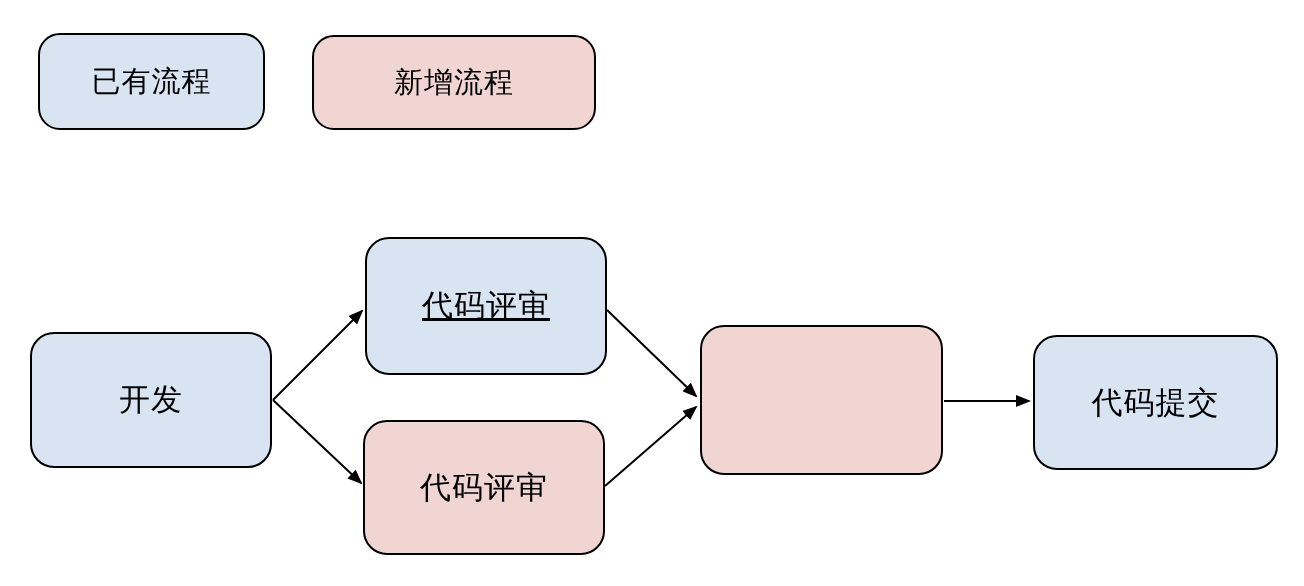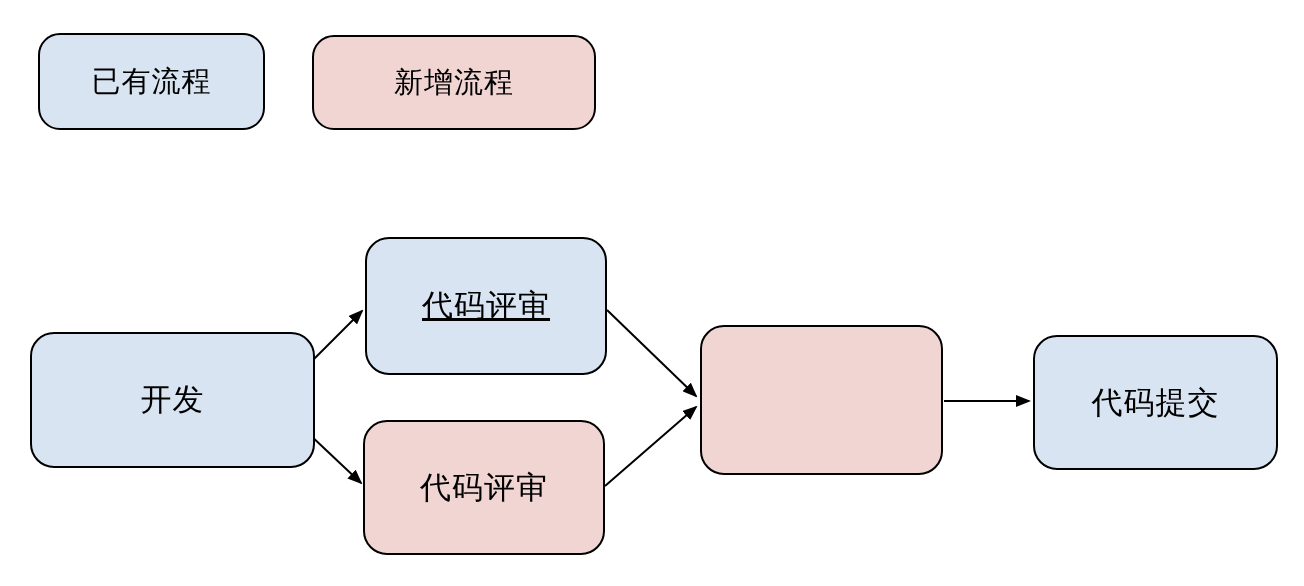--- a/index.html
+++ b/index.html
@@ -38,21 +38,21 @@
   .node.existing { background: var(--existing-fill); }
   .node.new { background: var(--new-fill); }
 
   .legend-box {
     font-size: 29px;
     border-radius: 22px;
   }
   #legend-existing { left: 38px;  top: 33px;  width: 227px; height: 97px; }
   #legend-new      { left: 312px; top: 35px;  width: 284px; height: 95px; }
 
-  #node-dev        { left: 30px;   top: 332px; width: 285px; height: 136px; }
+  #node-dev        { left: 30px;   top: 332px; width: 242px; height: 136px; }
   #node-code-review{ left: 365px;  top: 237px; width: 242px; height: 138px; text-decoration: underline; }
   #node-readability{ left: 363px;  top: 420px; width: 242px; height: 135px; }
   #node-linter     { left: 700px;  top: 325px; width: 243px; height: 150px; font-size: 29px; }
   #node-commit     { left: 1033px; top: 335px; width: 245px; height: 135px; }
 
   .edges-layer {
     position: absolute;
     left: 0; top: 0;
     width: 1304px;
     height: 586px;

